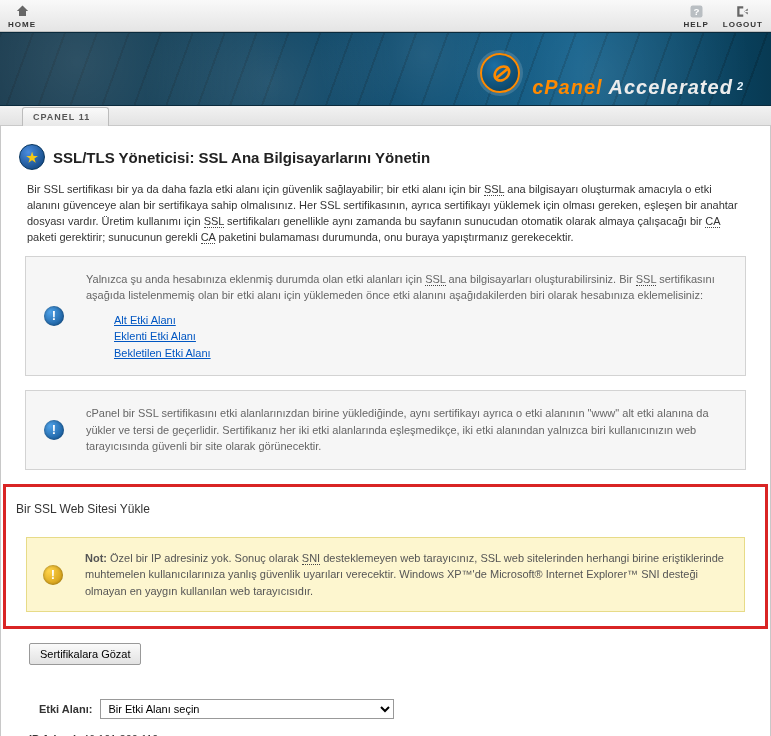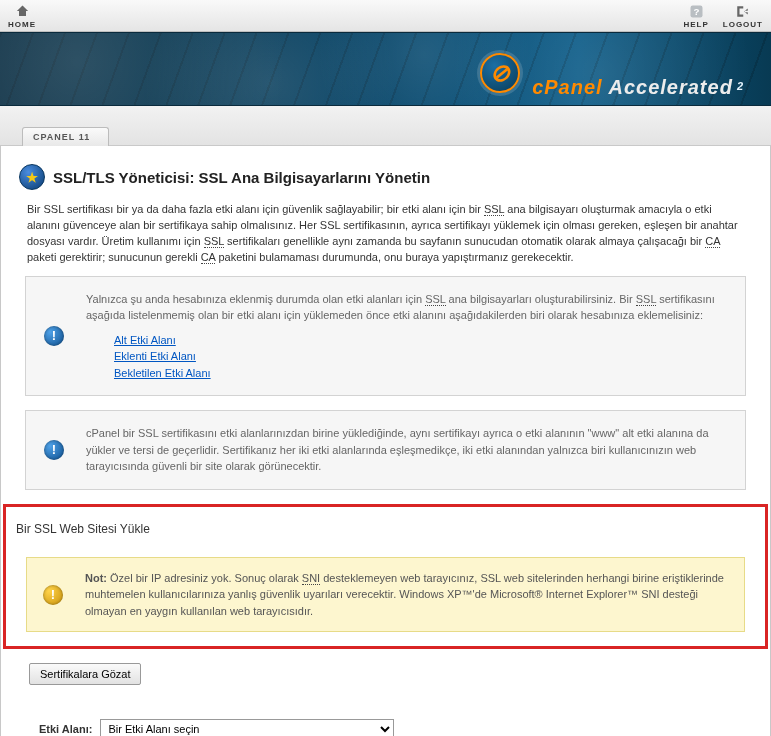--- a/index.html
+++ b/index.html
@@ -46,21 +46,21 @@
     color:#ff8a00;font-size:24px;font-weight:900;
     margin-right:6px; margin-bottom:6px;
     box-shadow:0 0 0 3px rgba(255,255,255,.15);
   }
   .brand-text { font-size:20px; font-weight:900; font-style:italic; letter-spacing:1px;}
   .brand-orange { color:#ff8a00; }
   .brand-white  { color:#ececec; }
   .brand-sub { font-size:11px; color:#e6f5ff; font-style:italic; margin-left:-2px; margin-bottom:7px; }
 
   .tabstrip {
-    height:40px; background:linear-gradient(#f2f2f2,#e3e3e3);
+    height:20px; background:linear-gradient(#f2f2f2,#e3e3e3);
     border-bottom:1px solid #c9c9c9; display:flex; align-items:flex-end; padding-left:22px;
   }
   .tab {
     font-size:9px; font-weight:bold; letter-spacing:1px; color:#555;
     padding:4px 18px 4px 10px;
     border:1px solid #bcbcbc; border-bottom:none;
     background:linear-gradient(#fafafa,#e8e8e8);
     border-radius:3px 3px 0 0; margin-bottom:-1px;
   }
 

